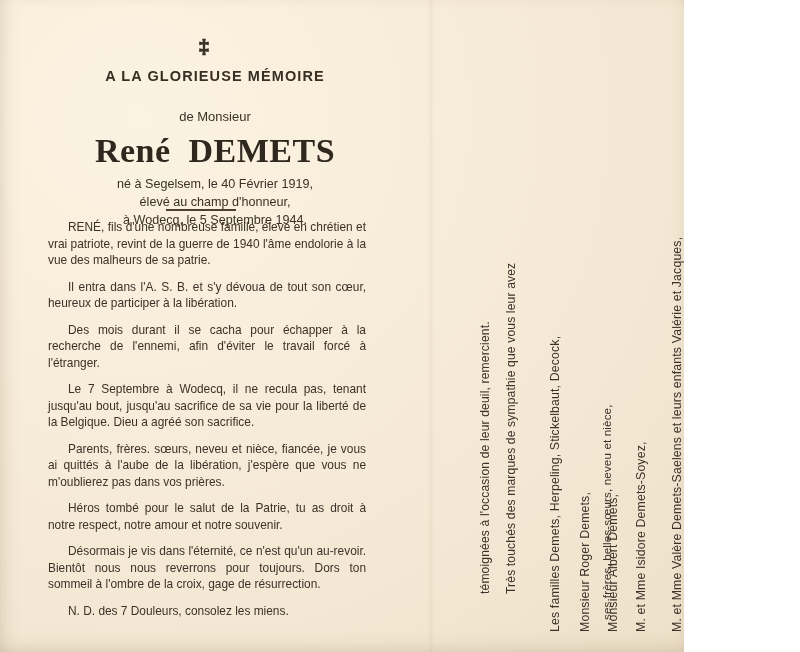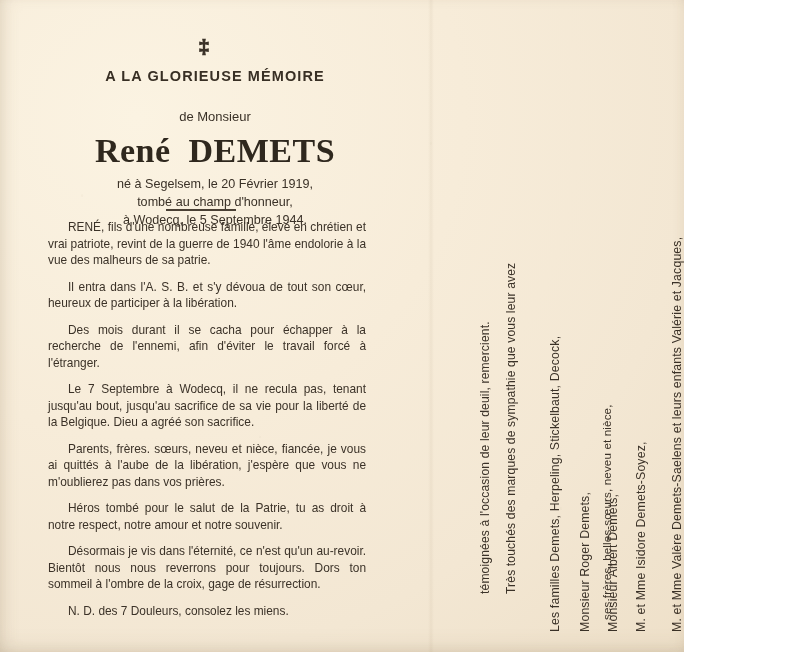--- a/index.html
+++ b/index.html
@@ -156,22 +156,22 @@
                  L9.2 11.0 L12.8 10.3 L12.8 14.1 L9.2 13.4 L9.9 17.2
                  L6.1 17.2 L6.8 13.4 L3.2 14.1 L3.2 10.3 L6.8 11.0
                  L6.8 6.5 L3.2 7.2 L3.2 3.4 L6.8 4.2 Z" fill="#3b3228"></path>
       </svg>
     </div>
 
     <div class="header-block">
       <div class="hdr-glorieuse">A LA GLORIEUSE MÉMOIRE</div>
       <div class="hdr-de-monsieur">de Monsieur</div>
       <div class="hdr-name">René  DEMETS</div>
-      <div class="hdr-line l1">né à Segelsem, le 20 Février 1919,</div>
-      <div class="hdr-line l2">tombé au champ d'honneur,</div>
+      <div class="hdr-line l1">né à Segelsem, le 40 Février 1919,</div>
+      <div class="hdr-line l2">élevé au champ d'honneur,</div>
       <div class="hdr-line l3">à Wodecq, le 5 Septembre 1944.</div>
     </div>
 
     <div id="header-rule"></div>
 
     <div id="body-text">
       <p class="para">RENÉ, fils d'une nombreuse famille, élevé en chrétien et vrai patriote, revint de la guerre de 1940 l'âme endolorie à la vue des malheurs de sa patrie.</p>
       <p class="para">Il entra dans l'A. S. B. et s'y dévoua de tout son cœur, heureux de participer à la libération.</p>
       <p class="para">Des mois durant il se cacha pour échapper à la recherche de l'ennemi, afin d'éviter le travail forcé à l'étranger.</p>
       <p class="para">Le 7 Septembre à Wodecq, il ne recula pas, tenant jusqu'au bout, jusqu'au sacrifice de sa vie pour la liberté de la Belgique. Dieu a agréé son sacrifice.</p>

